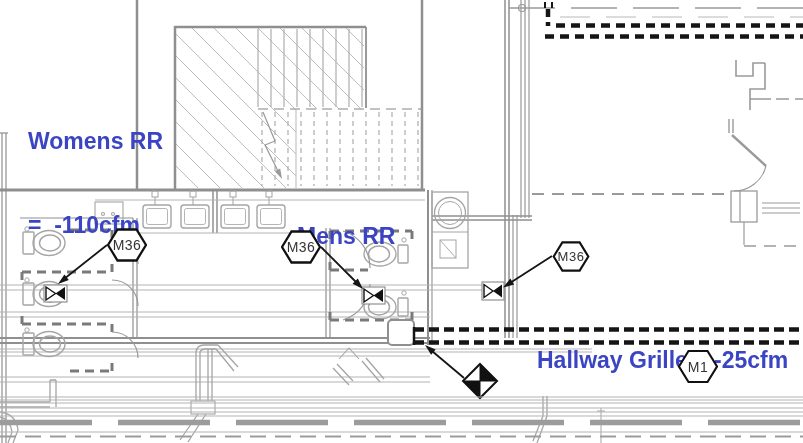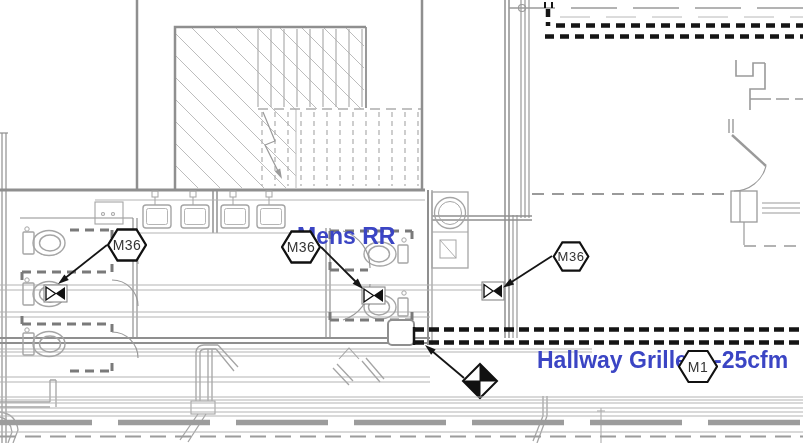--- a/index.html
+++ b/index.html
@@ -307,20 +307,24 @@
           <line x1="0" y1="408" x2="803" y2="408"></line>
       <line x1="0" y1="412" x2="803" y2="412"></line>
           <line x1="0" y1="416" x2="803" y2="416"></line>
       <line x1="0" y1="432" x2="803" y2="432"></line>
     </g>
     <line x1="0" y1="422.5" x2="803" y2="422.5" stroke="#9c9c9c" stroke-width="5.5" stroke-dasharray="92 26"></line>
     <line x1="0" y1="436.5" x2="803" y2="436.5" stroke="#9c9c9c" stroke-width="2" stroke-dasharray="16 9"></line>
   </g>
 </svg>
 
+<div class="ann" style="left:28px;top:71px;">
+  <div>Womens RR</div>
+  <div>=  -110cfm</div>
+</div>
 <div class="ann" style="left:297px;top:166px;">
   <div>Mens RR</div>
 </div>
 <div class="ann" style="left:537px;top:290px;">
   <div>Hallway Grille = -25cfm</div>
 </div>
 
 <div class="tag" style="left:107px;top:228px;width:40px;height:34px;">
   <svg viewBox="0 0 40 34">
     <polygon points="1,17 10.5,1.5 29.5,1.5 39,17 29.5,32.5 10.5,32.5" fill="#fff" stroke="#111" stroke-width="2.3"></polygon>

